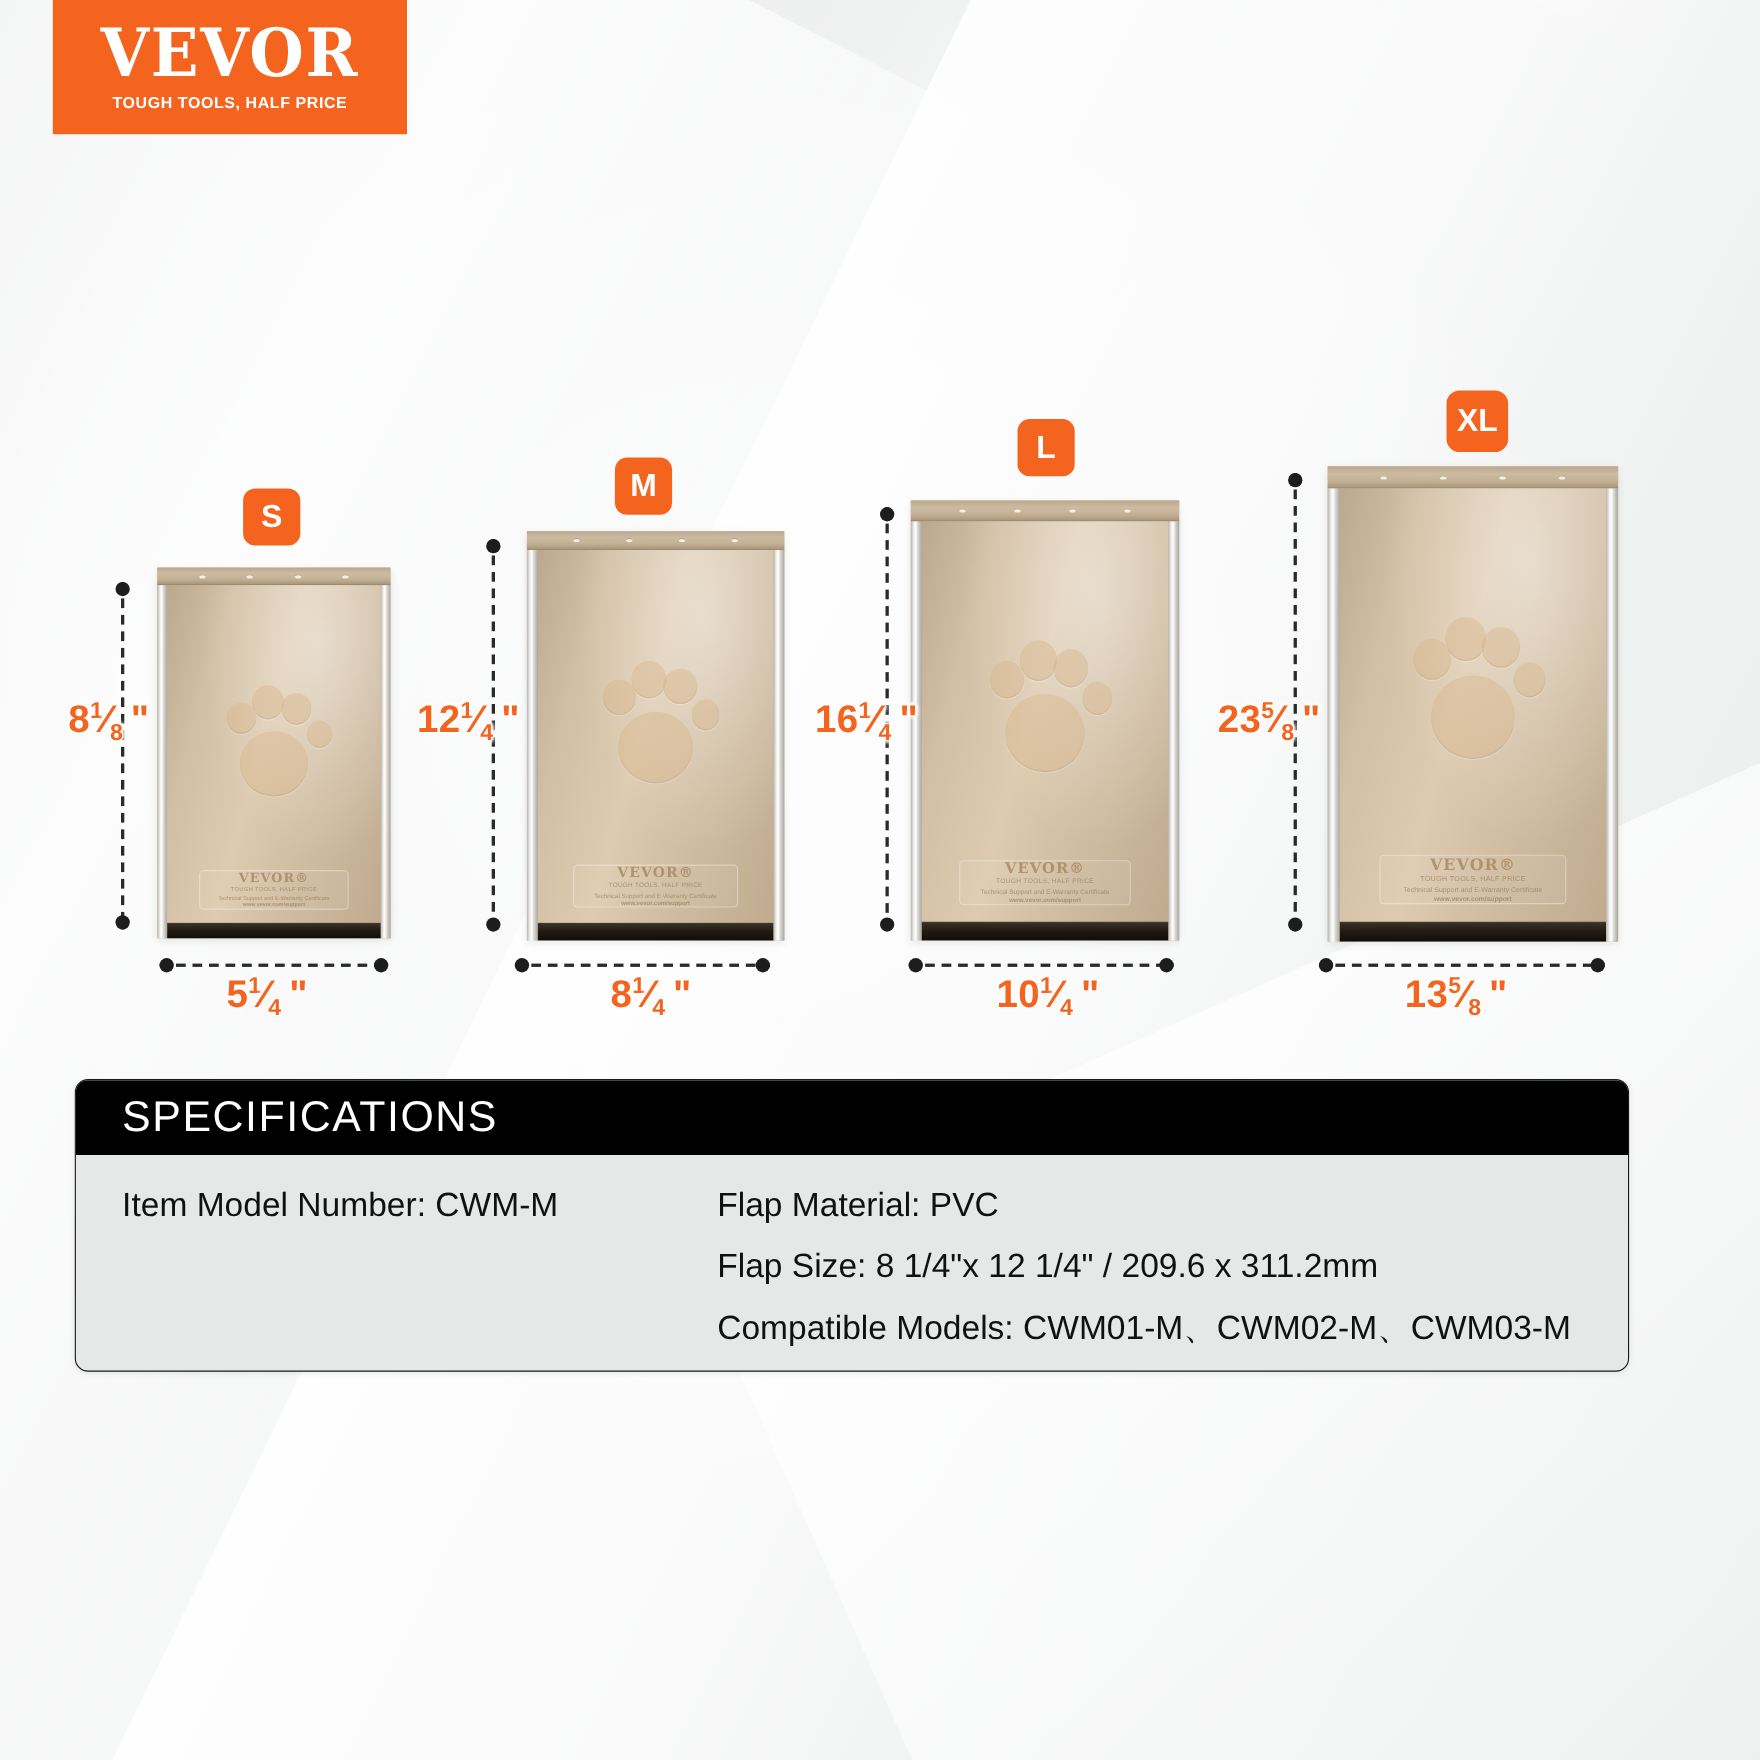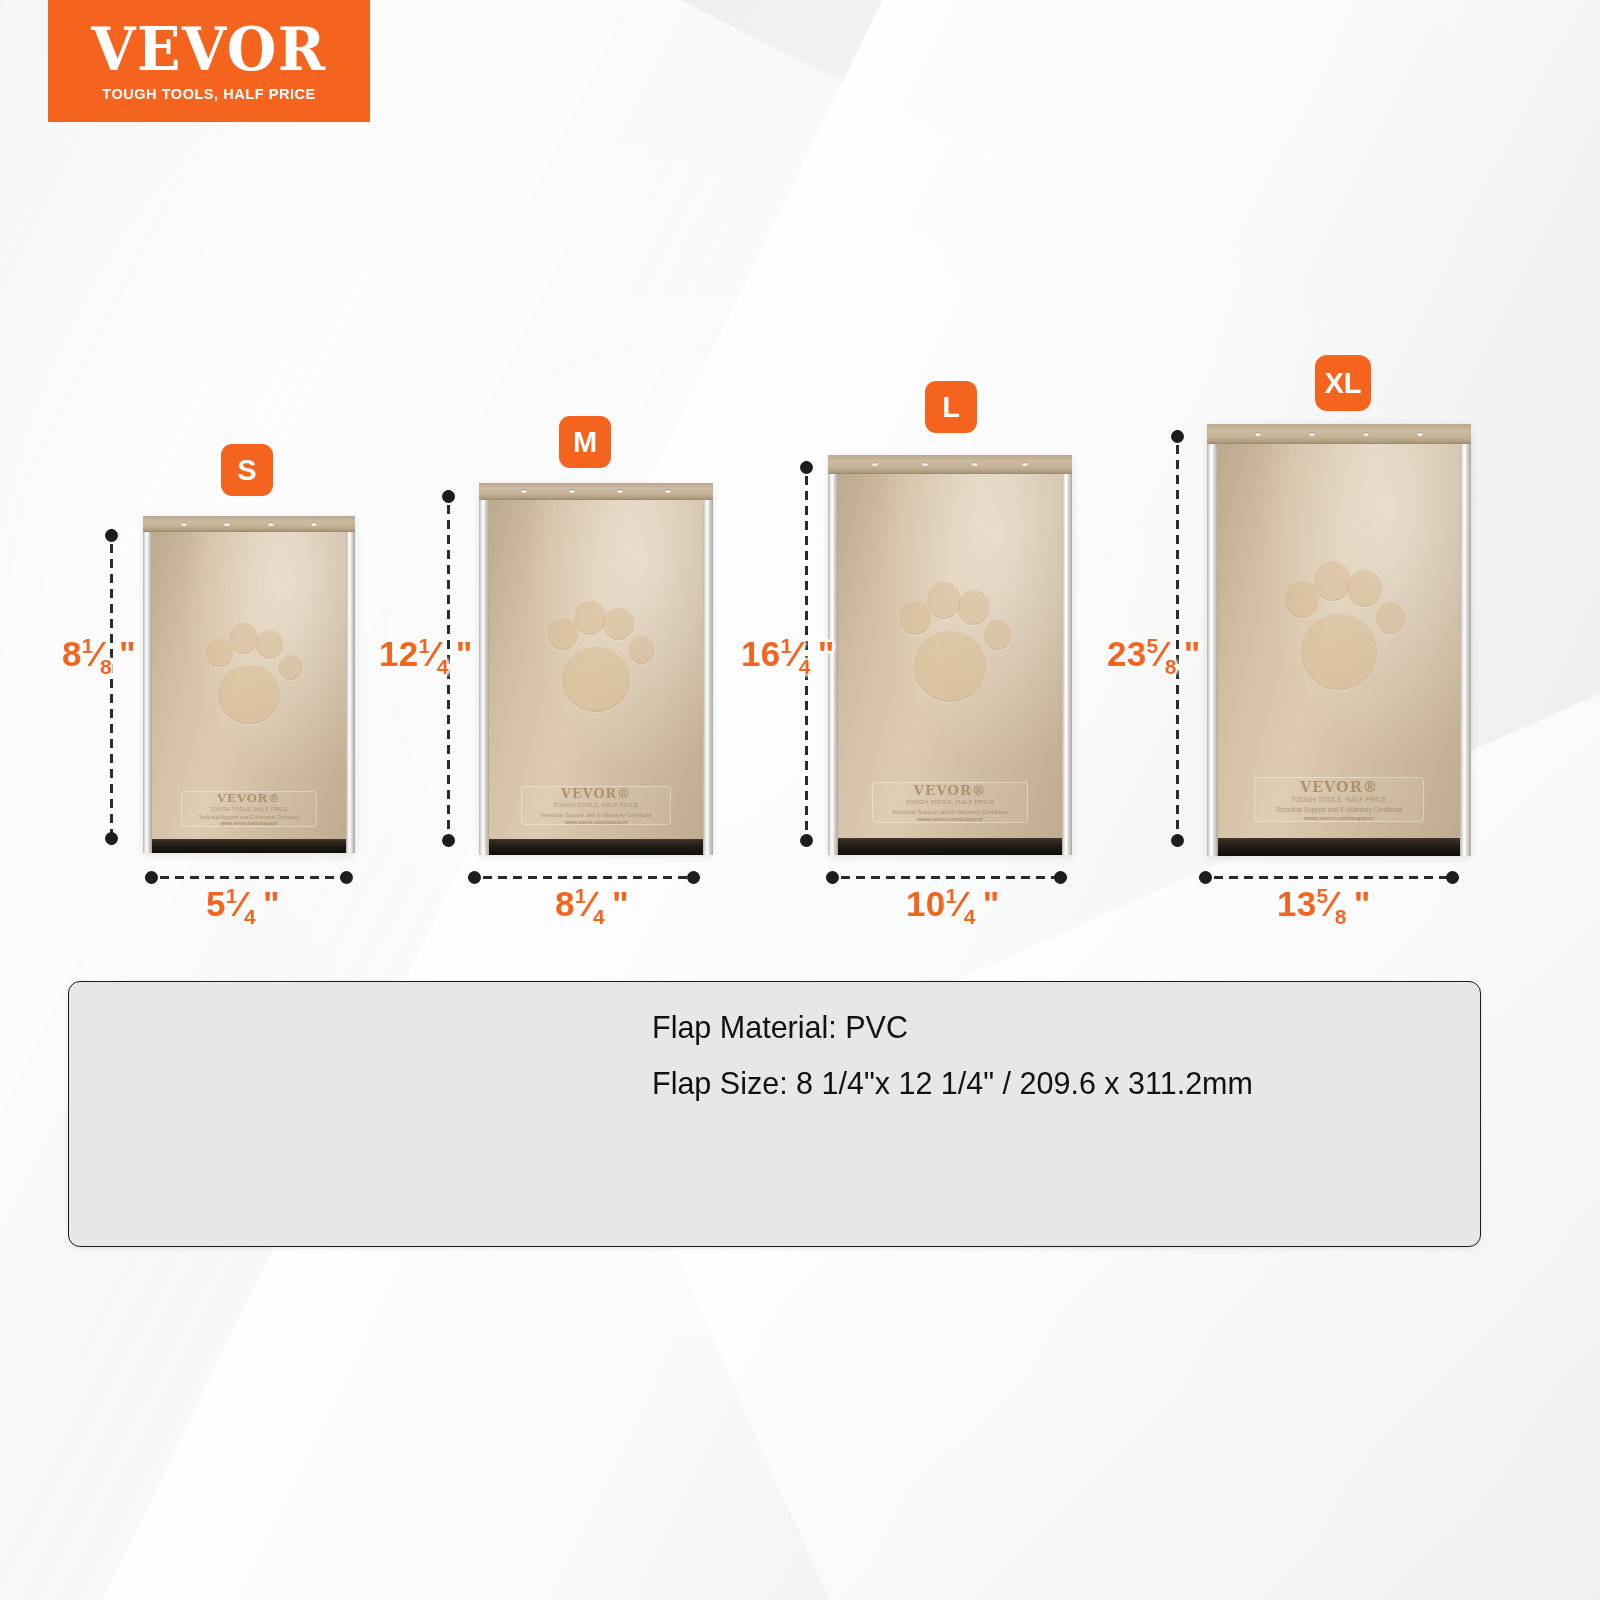--- a/index.html
+++ b/index.html
@@ -418,21 +418,26 @@
     <div class="dot" style="left: 1171px; top: 430px;"></div>
     <div class="dot" style="left: 1171px; top: 834px;"></div>
     <div class="dim-label" style="left: 1107px; top: 634px;">23<span class="frac"><sup>5</sup>⁄<sub>8</sub></span><span class="inch">"</span></div>
     <div class="dim-h" style="left: 1199px; top: 876px; width: 260px;"></div>
     <div class="dot" style="left: 1199px; top: 871px;"></div>
     <div class="dot" style="left: 1446px; top: 871px;"></div>
     <div class="dim-label" style="left: 1277px; top: 884px;">13<span class="frac"><sup>5</sup>⁄<sub>8</sub></span><span class="inch">"</span></div>
   </div>
 
 <div id="spec">
+  <div class="spec-head">
+    <h1>SPECIFICATIONS</h1>
+  </div>
   <div class="spec-body">
     <div class="col left">
+      <div class="row">Item Model Number: CWM-M</div>
     </div>
     <div class="col right">
       <div class="row">Flap Material: PVC</div>
       <div class="row">Flap Size: 8 1/4"x 12 1/4" / 209.6 x 311.2mm</div>
+      <div class="row">Compatible Models: CWM01-M、CWM02-M、CWM03-M</div>
     </div>
   </div>
 </div>
 
 </body></html>

